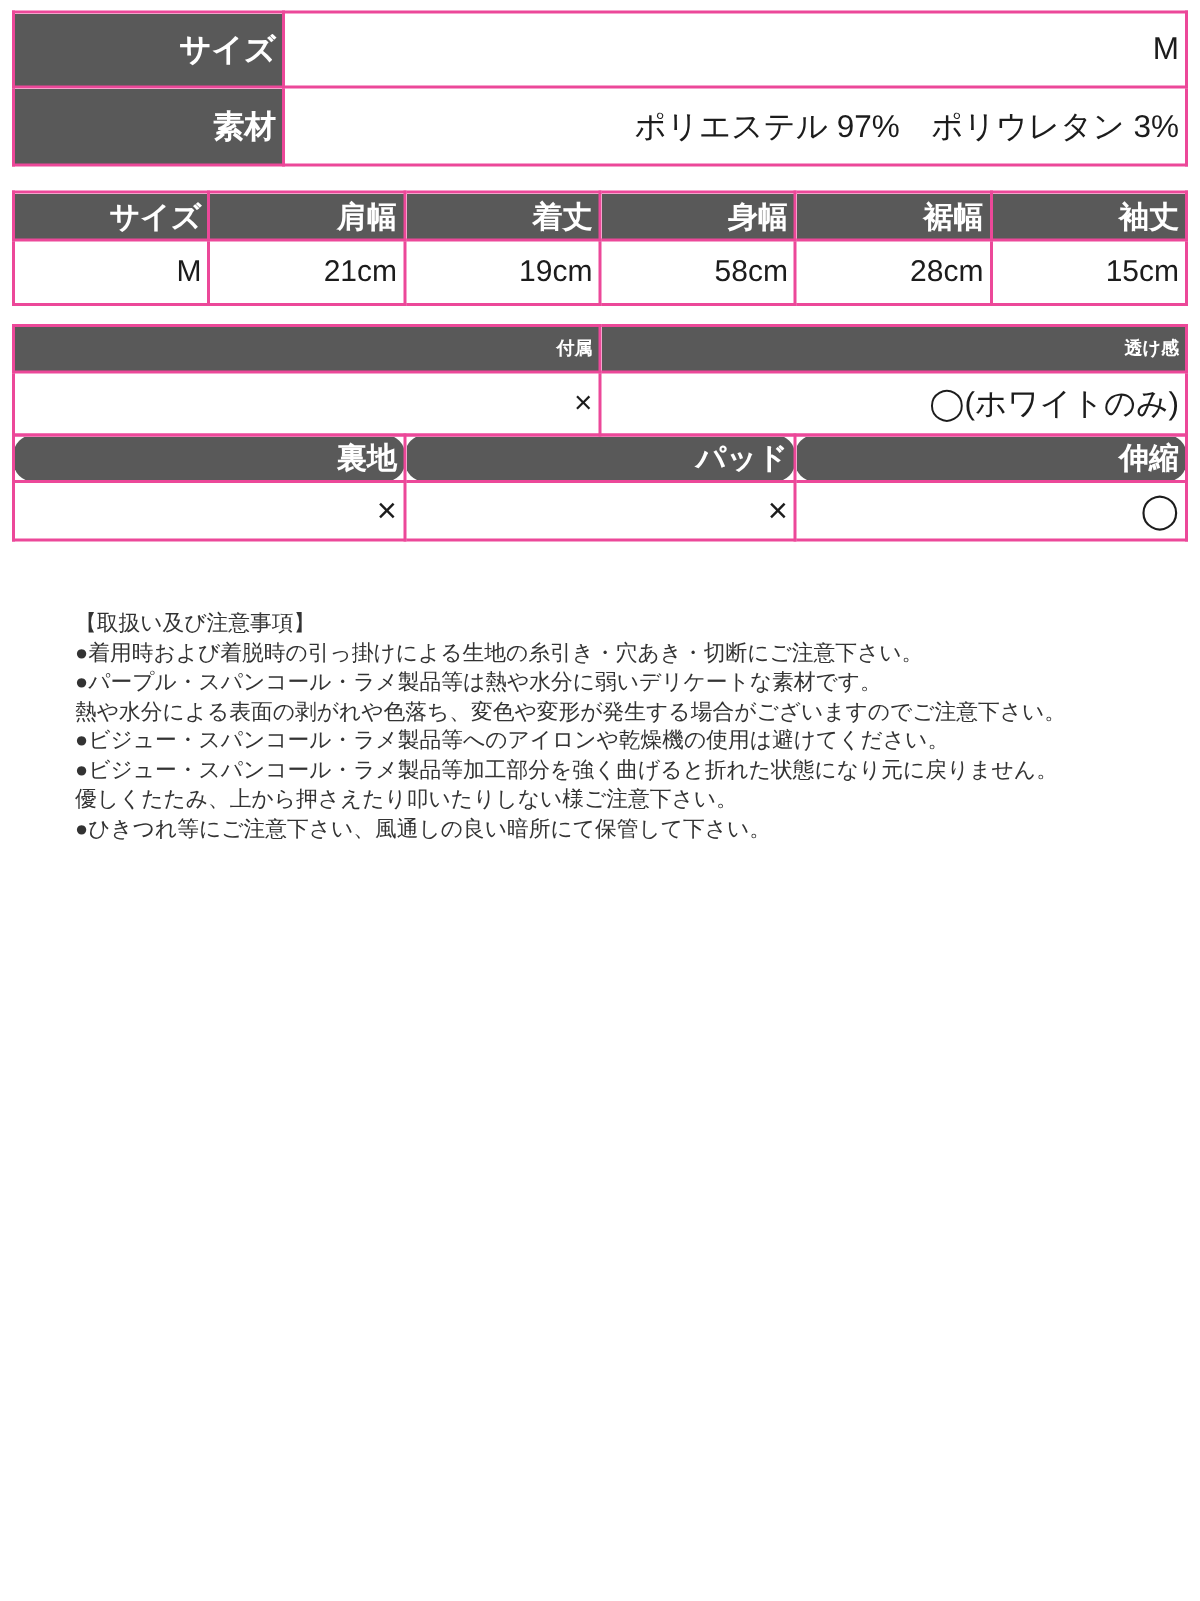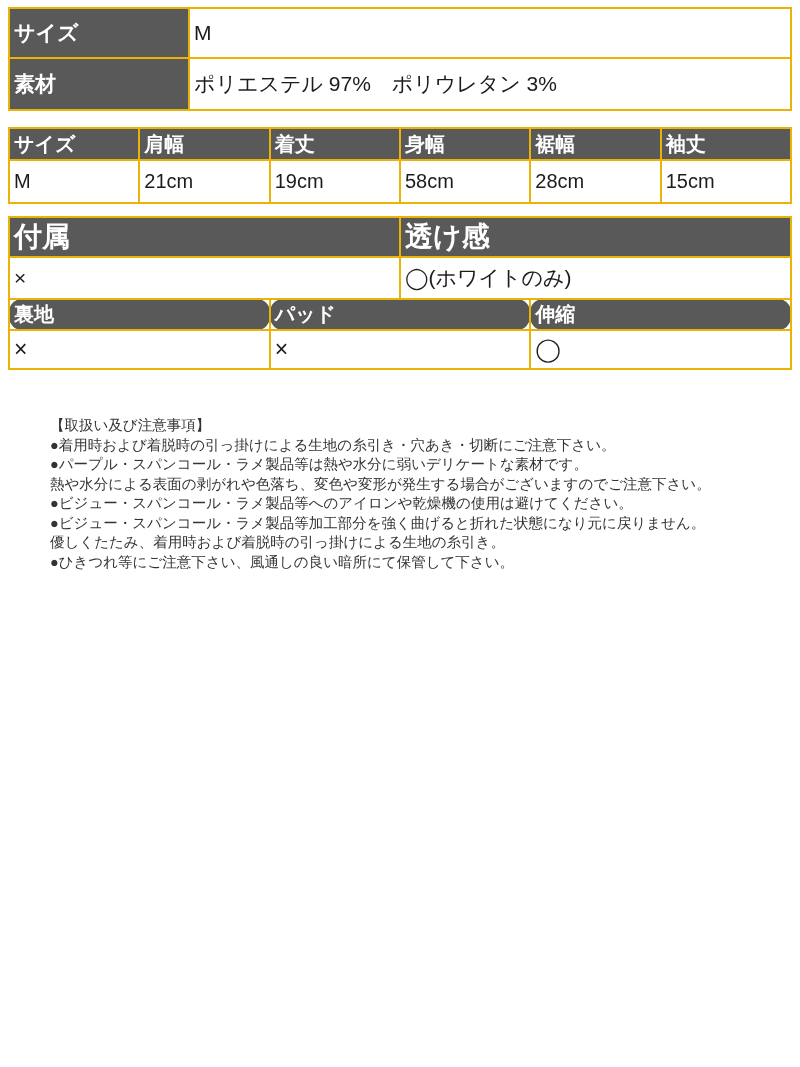--- a/index.html
+++ b/index.html
@@ -17,22 +17,22 @@
     padding: 7px 8px 0 8px;
     box-sizing: border-box;
     width: 800px;
   }
   table {
     border-collapse: collapse;
     width: 784px;
     table-layout: fixed;
   }
   th, td {
-    border: 2px solid #eab308;
-    text-align: left;
+    border: 2px solid #ec4899;
+    text-align: right;
     vertical-align: middle;
     padding: 0 4px;
     overflow: hidden;
   }
   th {
     background: #595959;
     color: #ffffff;
     font-weight: bold;
   }
   
@@ -41,21 +41,21 @@
   .t1 .row-size  th, .t1 .row-size  td { height: 48px; }
   .t1 .row-color th, .t1 .row-color td { height: 88px; }
   .t1 .row-mat   th, .t1 .row-mat   td { height: 50px; }
   .t1 .color-line { line-height: 28px; }
   
   .t2 { margin-top: 16px; }
   .t2 th { height: 30px; font-size: 20px; }
   .t2 td { height: 41px; font-size: 20px; }
   
   .t3 { margin-top: 12px; }
-  .t3 th { height: 29px; font-size: 28px; }
+  .t3 th { height: 29px; font-size: 12px; }
   .t3 td { height: 40px; font-size: 21px; }
   .t4 { margin-top: -2px; }
   .t4 th { height: 29px; font-size: 20px; border-radius: 13px; }
   .t4 td { height: 37px; font-size: 23px; }
   
   .notes {
     margin: 46px 20px 0 42px;
     font-size: 14.5px;
     line-height: 19.5px;
     color: #333333;
@@ -133,17 +133,17 @@
   </tbody>
     </table>
 
   <div class="notes">
     <div>【取扱い及び注意事項】</div>
     <div>●着用時および着脱時の引っ掛けによる生地の糸引き・穴あき・切断にご注意下さい。</div>
     <div>●パープル・スパンコール・ラメ製品等は熱や水分に弱いデリケートな素材です。</div>
     <div>熱や水分による表面の剥がれや色落ち、変色や変形が発生する場合がございますのでご注意下さい。</div>
     <div>●ビジュー・スパンコール・ラメ製品等へのアイロンや乾燥機の使用は避けてください。</div>
     <div>●ビジュー・スパンコール・ラメ製品等加工部分を強く曲げると折れた状態になり元に戻りません。</div>
-    <div>優しくたたみ、着用時および着脱時の引っ掛けによる生地の糸引き。</div>
+    <div>優しくたたみ、上から押さえたり叩いたりしない様ご注意下さい。</div>
     <div>●ひきつれ等にご注意下さい、風通しの良い暗所にて保管して下さい。</div>
   </div>
 
 </div>
 
 </body></html>

